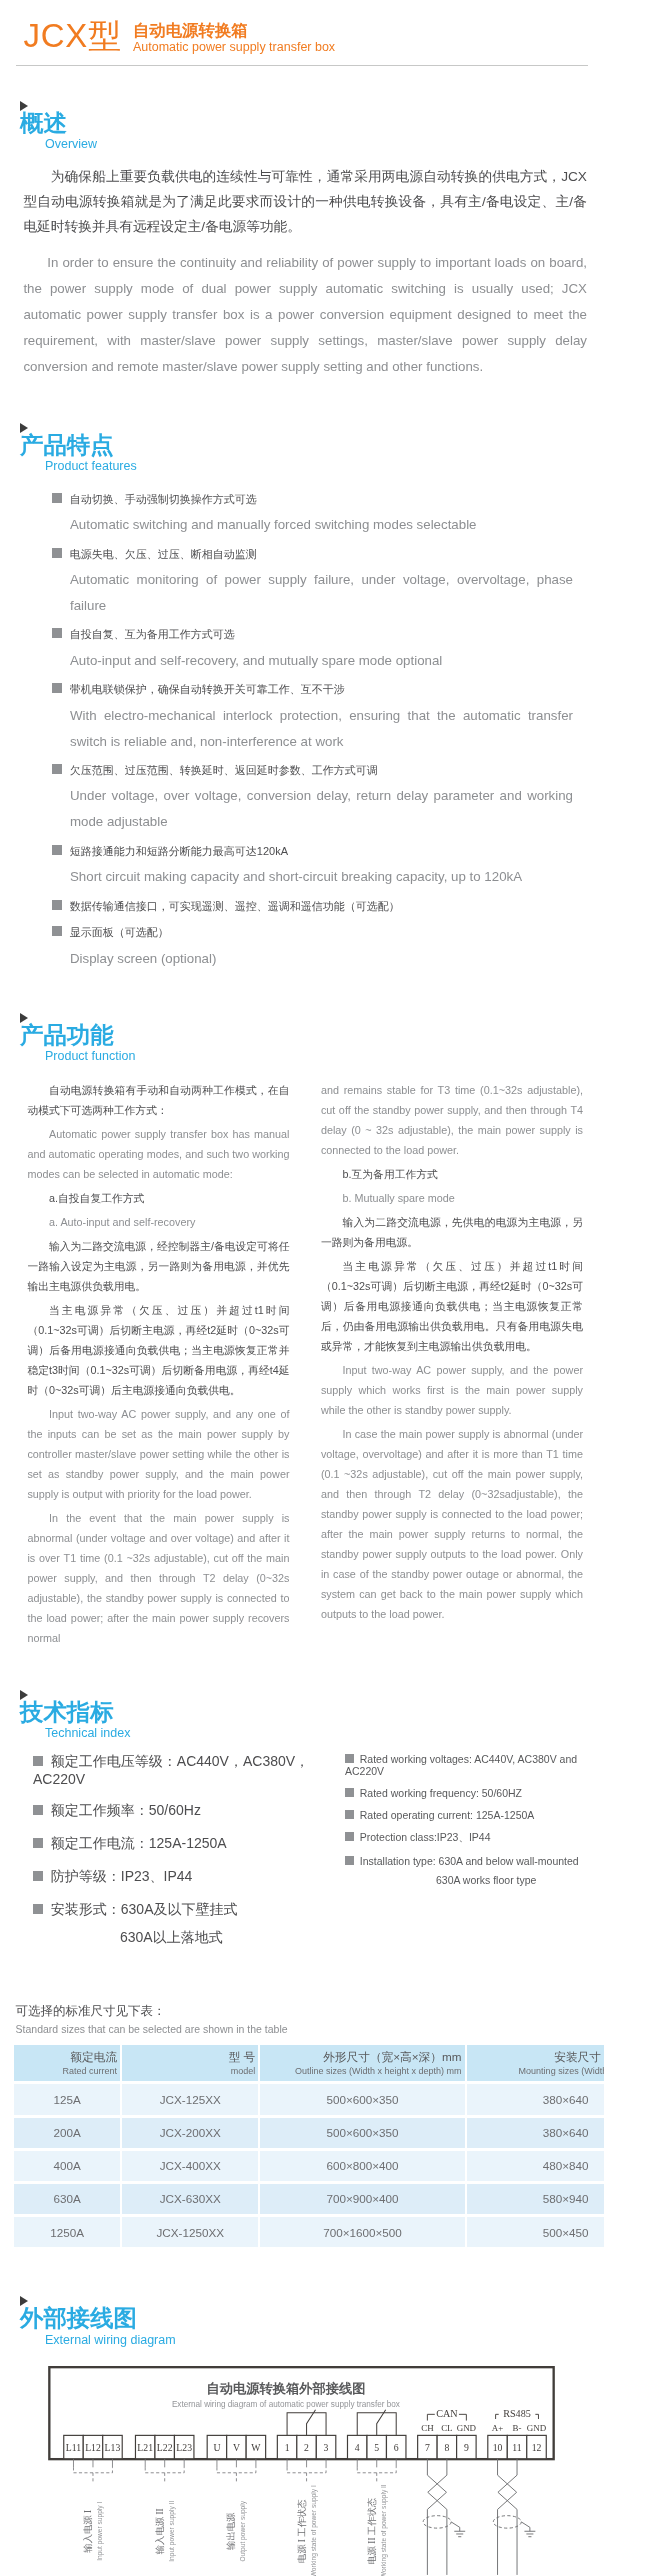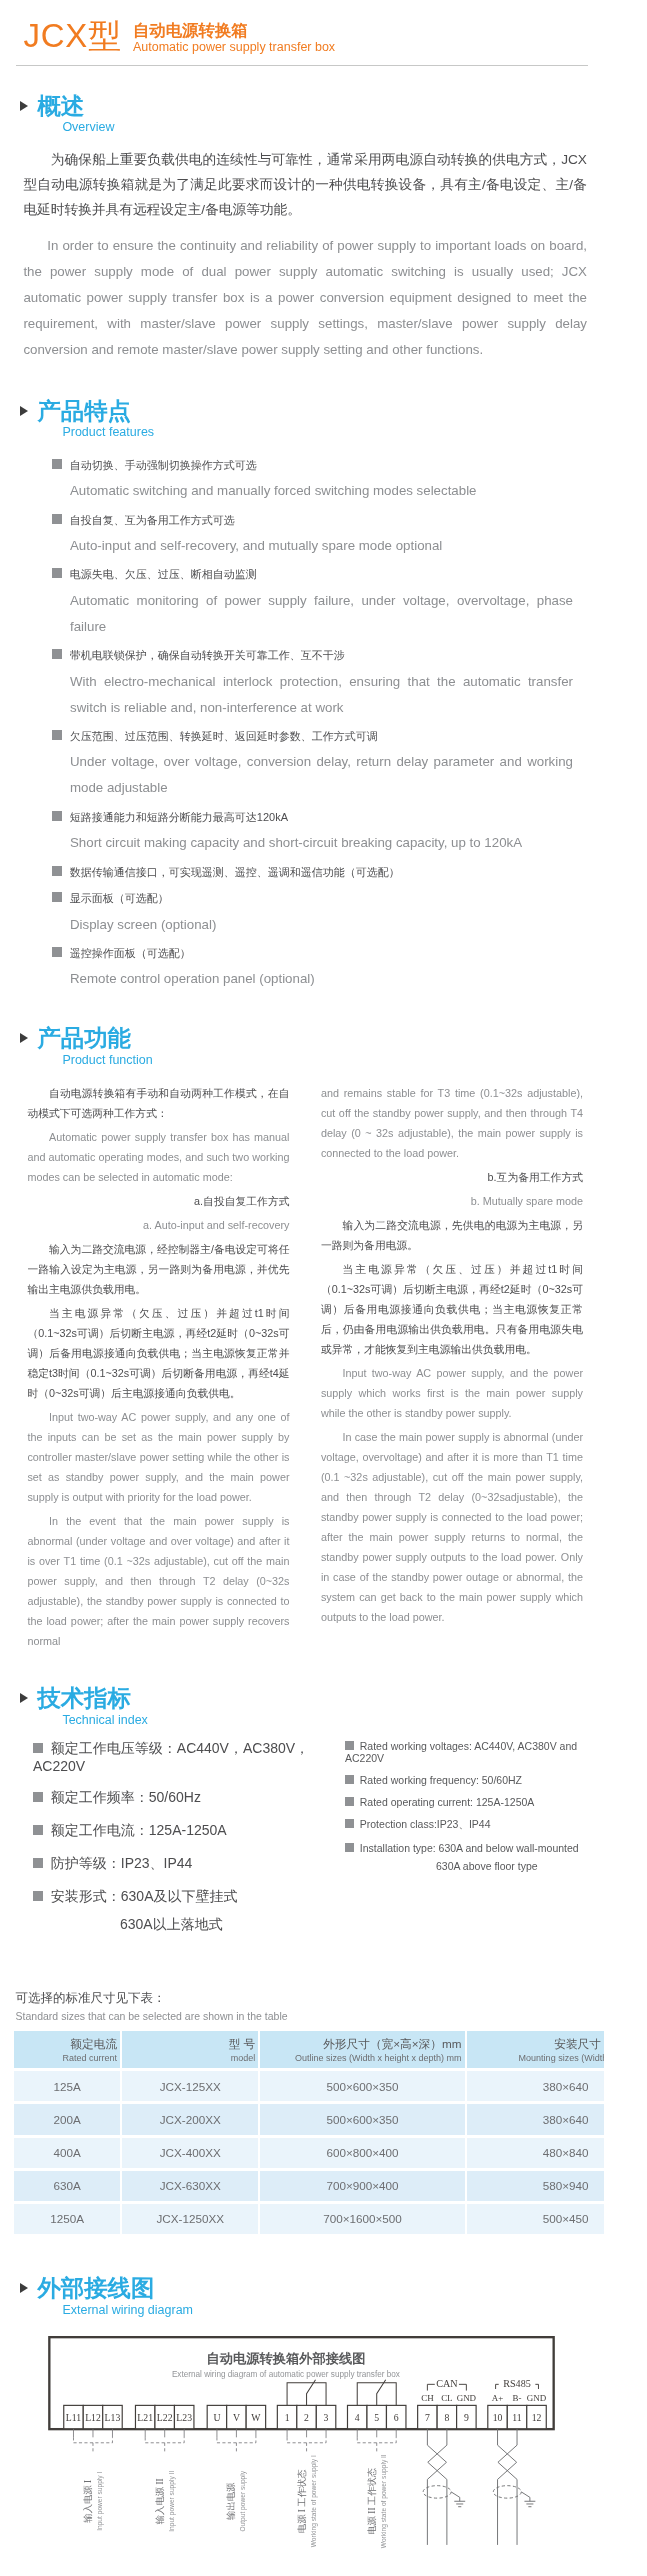--- a/index.html
+++ b/index.html
@@ -8,21 +8,21 @@
 
   
   .hdr{display:flex;align-items:flex-start;padding:19px 15.6px 0 23.4px;}
   .hdr-model{font-size:33px;color:#f17c21;line-height:34px;letter-spacing:0.8px;}
   .hdr-right{margin-left:11px;margin-top:1.6px;}
   .hdr-zh{font-size:16.4px;color:#f17c21;font-weight:bold;line-height:19px;}
   .hdr-en{font-size:12.5px;color:#f17c21;line-height:15.6px;}
   .hdr-rule{border-bottom:1.6px solid #c7c8c7;margin:9.4px 15.6px 0 15.6px;}
 
   
-  .sec{display:flex;margin:28px 15.6px 12.5px 20px;}
+  .sec{display:flex;margin:28px 15.6px 12.5px 20px;flex-direction:column;}
   .tri{width:0;height:0;border-left:8.6px solid #3c3c3c;border-top:5.5px solid transparent;
        border-bottom:5.5px solid transparent;margin:7px 9.4px 0 0;flex:none;}
   .sec h2{margin:0;font-size:23.4px;line-height:25px;color:#2aabe2;font-weight:bold;}
   .sec .sub{font-size:12.5px;color:#2aabe2;margin-top:1.6px;}
 
   
   .para{margin:0 17px 11px 23.4px;text-align:justify;}
   .para.zh{font-size:13.7px;line-height:25px;color:#4d4d4f;text-indent:2em;}
   .para.en{font-size:13.3px;line-height:26px;color:#8d8f92;text-indent:1.8em;margin-bottom:36px;}
 
@@ -32,21 +32,21 @@
   .sq{display:inline-block;width:10px;height:10px;background:#8f9194;margin-right:7.8px;vertical-align:baseline;}
   .sq.sm{width:8.6px;height:8.6px;margin-right:6.2px;}
   .feat-en{font-size:13.3px;color:#8d8f92;line-height:26px;margin:0 0 2.3px 18px;text-align:justify;}
 
   
   .cols{display:flex;margin:3.1px 17px 31px 23.4px;gap:23.4px;}
   .col{flex:1;}
   .col p{margin:4px;font-size:10.8px;line-height:20px;}
   .fz{color:#4d4d4f;text-align:justify;text-indent:2em;}
   .fe{color:#8d8f92;text-align:justify;text-indent:2em;}
-  .sub{text-indent:2em;text-align:right;}
+  .sub{text-indent:2em;text-align:left;}
   .noind{text-indent:0;}
 
   
   .tech{display:flex;margin:4.7px 15.6px 0 33px;}
   .tech-left{flex:0 0 312px;}
   .tech-left .ti{font-size:14px;color:#4d4d4f;margin-bottom:15px;}
   .tech-left .cont{margin:-4.7px 0 15px 87px;font-size:14px;color:#4d4d4f;}
   .tech-right{flex:1;}
   .tech-right .ti{font-size:10.5px;color:#58595b;margin-bottom:10px;}
   .tech-right .cont{margin:-3.1px 0 10px 91px;font-size:10.5px;color:#58595b;}
@@ -100,49 +100,45 @@
       <h2>产品特点</h2>
       <div class="sub">Product features</div>
     </div>
   </div>
   <div class="feats">
     <div>
       <div class="feat-zh"><span class="sq"></span><span>自动切换、手动强制切换操作方式可选</span></div>
       <div class="feat-en">Automatic switching and manually forced switching modes selectable</div>
     </div>
     <div>
+      <div class="feat-zh"><span class="sq"></span><span>电源失电、欠压、过压、断相自动监测</span></div>
+      <div class="feat-en">Automatic monitoring of power supply failure, under voltage, overvoltage, phase failure</div>
+    </div>
+    <div>
       <div class="feat-zh"><span class="sq"></span><span>自投自复、互为备用工作方式可选</span></div>
       <div class="feat-en">Auto-input and self-recovery, and mutually spare mode optional</div>
     </div>
     <div>
-      <div class="feat-zh"><span class="sq"></span><span>电源失电、欠压、过压、断相自动监测</span></div>
-      <div class="feat-en">Automatic monitoring of power supply failure, under voltage, overvoltage, phase failure</div>
-    </div>
-    <div>
       <div class="feat-zh"><span class="sq"></span><span>带机电联锁保护，确保自动转换开关可靠工作、互不干涉</span></div>
       <div class="feat-en">With electro-mechanical interlock protection, ensuring that the automatic transfer switch is reliable and, non-interference at work</div>
     </div>
     <div>
       <div class="feat-zh"><span class="sq"></span><span>欠压范围、过压范围、转换延时、返回延时参数、工作方式可调</span></div>
       <div class="feat-en">Under voltage, over voltage, conversion delay, return delay parameter and working mode adjustable</div>
     </div>
     <div>
       <div class="feat-zh"><span class="sq"></span><span>短路接通能力和短路分断能力最高可达120kA</span></div>
       <div class="feat-en">Short circuit making capacity and short-circuit breaking capacity, up to 120kA</div>
     </div>
     <div>
       <div class="feat-zh"><span class="sq"></span><span>数据传输通信接口，可实现遥测、遥控、遥调和遥信功能（可选配）</span></div>
     </div>
     <div>
       <div class="feat-zh"><span class="sq"></span><span>显示面板（可选配）</span></div>
       <div class="feat-en">Display screen (optional)</div>
-    </div>
-    <div>
-      <div class="feat-zh"><span class="sq"></span><span>遥控操作面板（可选配）</span></div>
-      <div class="feat-en">Remote control operation panel (optional)</div>
     </div>
   </div>
 
   <div class="sec">
     <span class="tri"></span>
     <div>
       <h2>产品功能</h2>
       <div class="sub">Product function</div>
     </div>
   </div>
@@ -183,21 +179,21 @@
       <div class="ti"><span class="sq"></span><span>防护等级：IP23、IP44</span></div>
       <div class="ti"><span class="sq"></span><span>安装形式：630A及以下壁挂式</span></div>
       <div class="cont">630A以上落地式</div>
     </div>
     <div class="tech-right">
       <div class="ti"><span class="sq sm"></span><span>Rated working voltages: AC440V, AC380V and AC220V</span></div>
       <div class="ti"><span class="sq sm"></span><span>Rated working frequency: 50/60HZ</span></div>
       <div class="ti"><span class="sq sm"></span><span>Rated operating current: 125A-1250A</span></div>
       <div class="ti"><span class="sq sm"></span><span>Protection class:IP23、IP44</span></div>
       <div class="ti"><span class="sq sm"></span><span>Installation type: 630A and below wall-mounted</span></div>
-      <div class="cont">630A above floor type</div>
+      <div class="cont">630A works floor type</div>
     </div>
   </div>
 
   <div class="note">
     <div class="nzh">可选择的标准尺寸见下表：</div>
     <div class="nen">Standard sizes that can be selected are shown in the table</div>
   </div>
 
   <table class="sizes">
     <thead>

